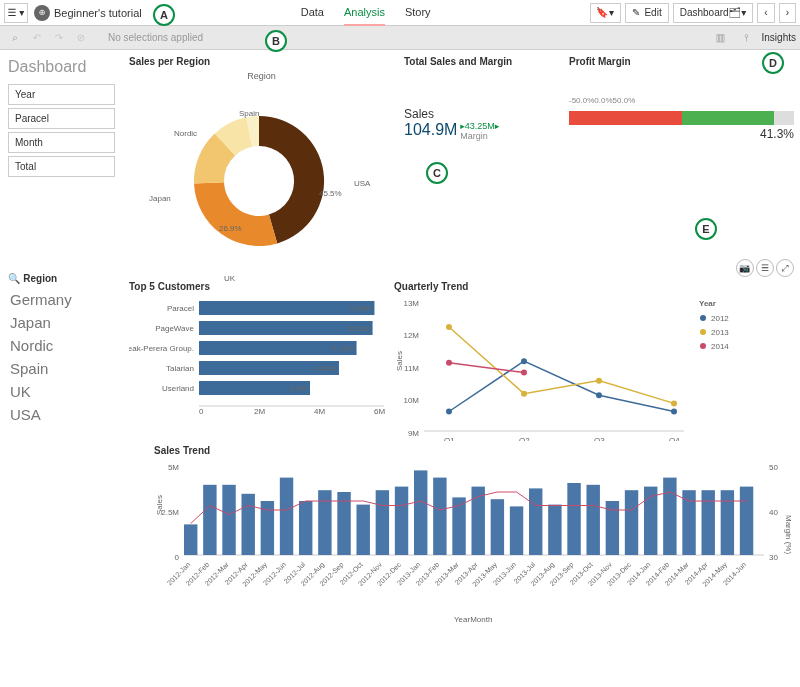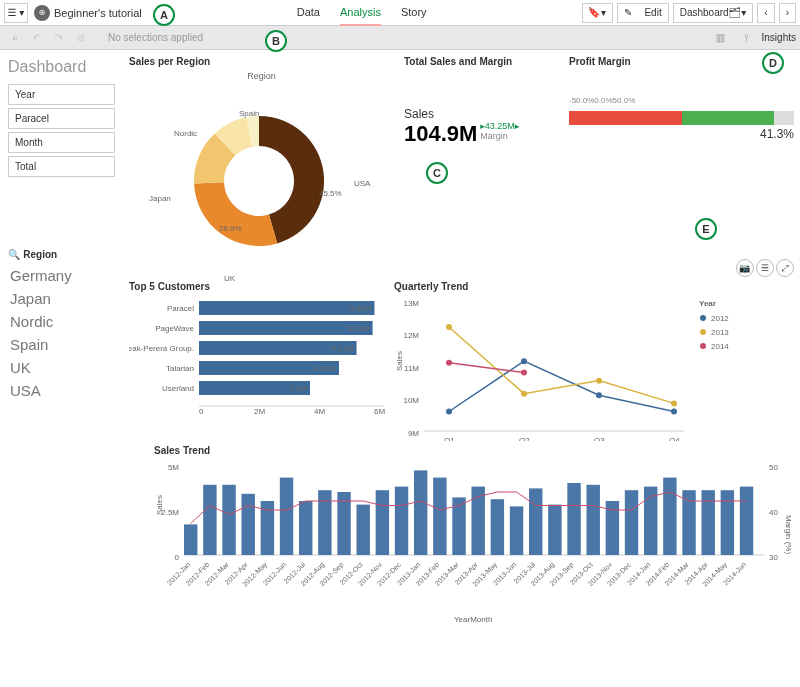--- a/index.html
+++ b/index.html
@@ -19,33 +19,33 @@
 .selbar .icon-btn { width: 22px; height: 18px; display: flex; align-items: center; justify-content: center; color: #999; }
 .selbar .selections-text { color: #999; margin-left: 16px; font-size: 10px; text-align: right; }
 .selbar .right { margin-left: auto; display: flex; gap: 4px; align-items: center; }
 
 .callout { position: absolute; width: 22px; height: 22px; border: 2px solid #0a8f44; border-radius: 50%; background: #fff; display: flex; align-items: center; justify-content: center; font-weight: bold; font-size: 11px; color: #333; z-index: 100; }
 
 .content { display: flex; height: calc(687px - 50px); }
 .sidebar { width: 140px; padding: 8px; }
 .sidebar h2 { font-size: 16px; color: #999; font-weight: normal; margin-bottom: 8px; }
 .filter-box { border: 1px solid #ccc; padding: 4px 6px; margin-bottom: 3px; font-size: 10px; }
-.region-filter { margin-top: 72px; }
+.region-filter { margin-top: 96px; }
 .region-title { font-size: 10px; font-weight: bold; margin-bottom: 4px; }
 .region-item { padding: 3px 2px; font-size: 15px; color: #777; }
 
 .main { flex: 1; padding: 6px; position: relative; }
 .row1 { display: flex; height: 225px; }
 .donut-panel { width: 265px; }
 .panel-title { font-size: 10px; font-weight: bold; margin-bottom: 4px; }
 .donut-sub { text-align: center; font-size: 9px; color: #666; }
 
 .kpi-panel { width: 175px; padding-left: 10px; }
 .kpi-label { font-size: 12px; margin-top: 40px; }
-.kpi-value { font-size: 22px; color: #000000; font-weight: bold; }
+.kpi-value { font-size: 16px; color: #0c4a6e; }
 .kpi-margin { font-size: 9px; color: #0a8f44; display: inline-block; vertical-align: top; }
 
 .gauge-panel { flex: 1; }
 .gauge-bar { height: 14px; display: flex; margin-top: 6px; }
 .gauge-ticks { display: flex; justify-content: flex-start; font-size: 8px; color: #888; }
 .gauge-val { text-align: right; font-size: 12px; margin-top: 2px; }
 
 .row2 { display: flex; height: 160px; margin-top: 0px; }
 .bars-panel { width: 265px; }
 .trend-panel { flex: 1; position: relative; }
@@ -64,21 +64,21 @@
   <div class="menu-btn">☰ ▾</div>
   <div class="app-icon">⊕</div>
   <span class="app-title">Beginner's tutorial</span>
   <div class="center-tabs">
     <span class="tab">Data</span>
     <span class="tab active">Analysis</span>
     <span class="tab">Story</span>
   </div>
   <div class="right">
     <div class="btn">🔖▾</div>
-    <div class="btn">✎ <span style="margin-left:12px">Edit</span></div>
+    <div class="btn">✎ <span style="margin-left:4px">Edit</span></div>
     <div class="btn"><span>Dashboard</span> 🗂▾</div>
     <div class="btn">‹</div>
     <div class="btn">›</div>
   </div>
 </div>
 
 <div class="selbar">
   <div class="icon-btn">⌕</div>
   <div class="icon-btn" style="opacity:.4">↶</div>
   <div class="icon-btn" style="opacity:.4">↷</div>

